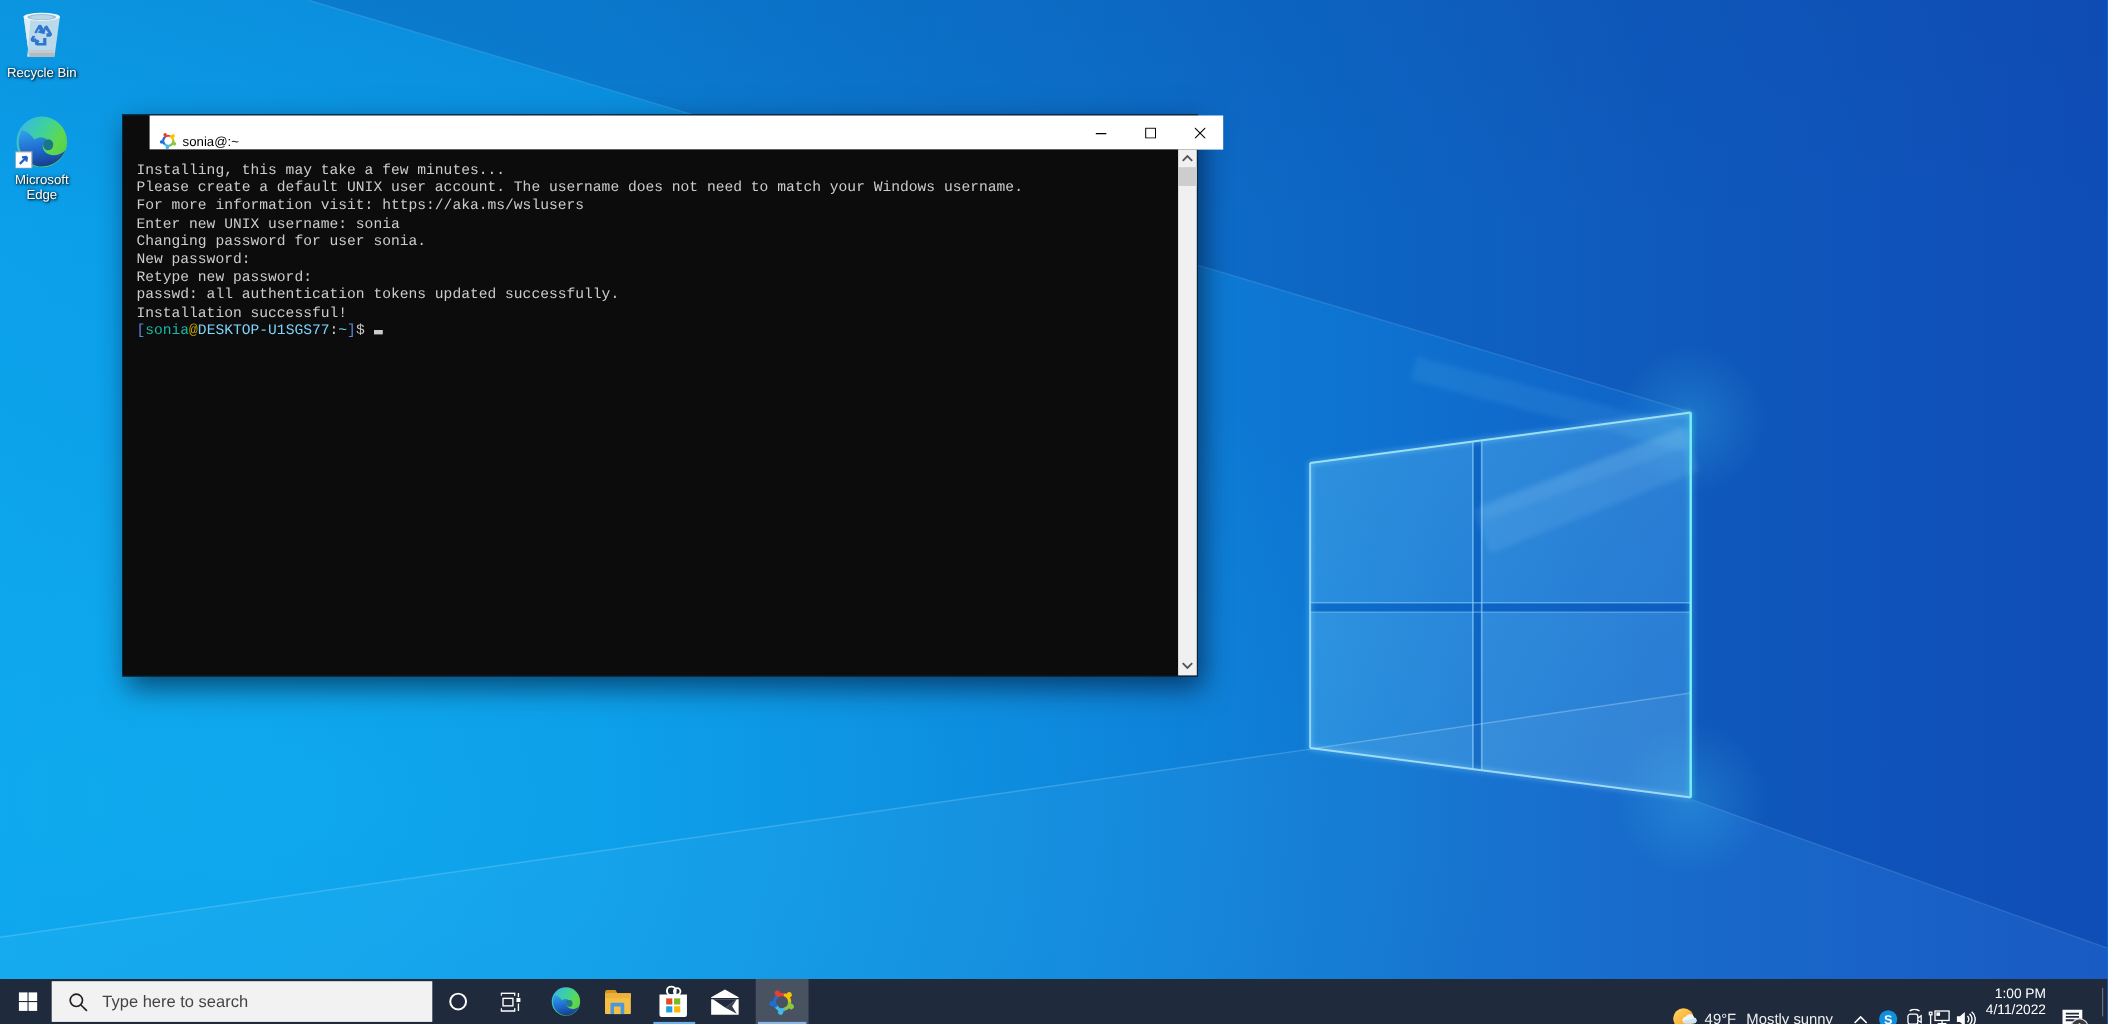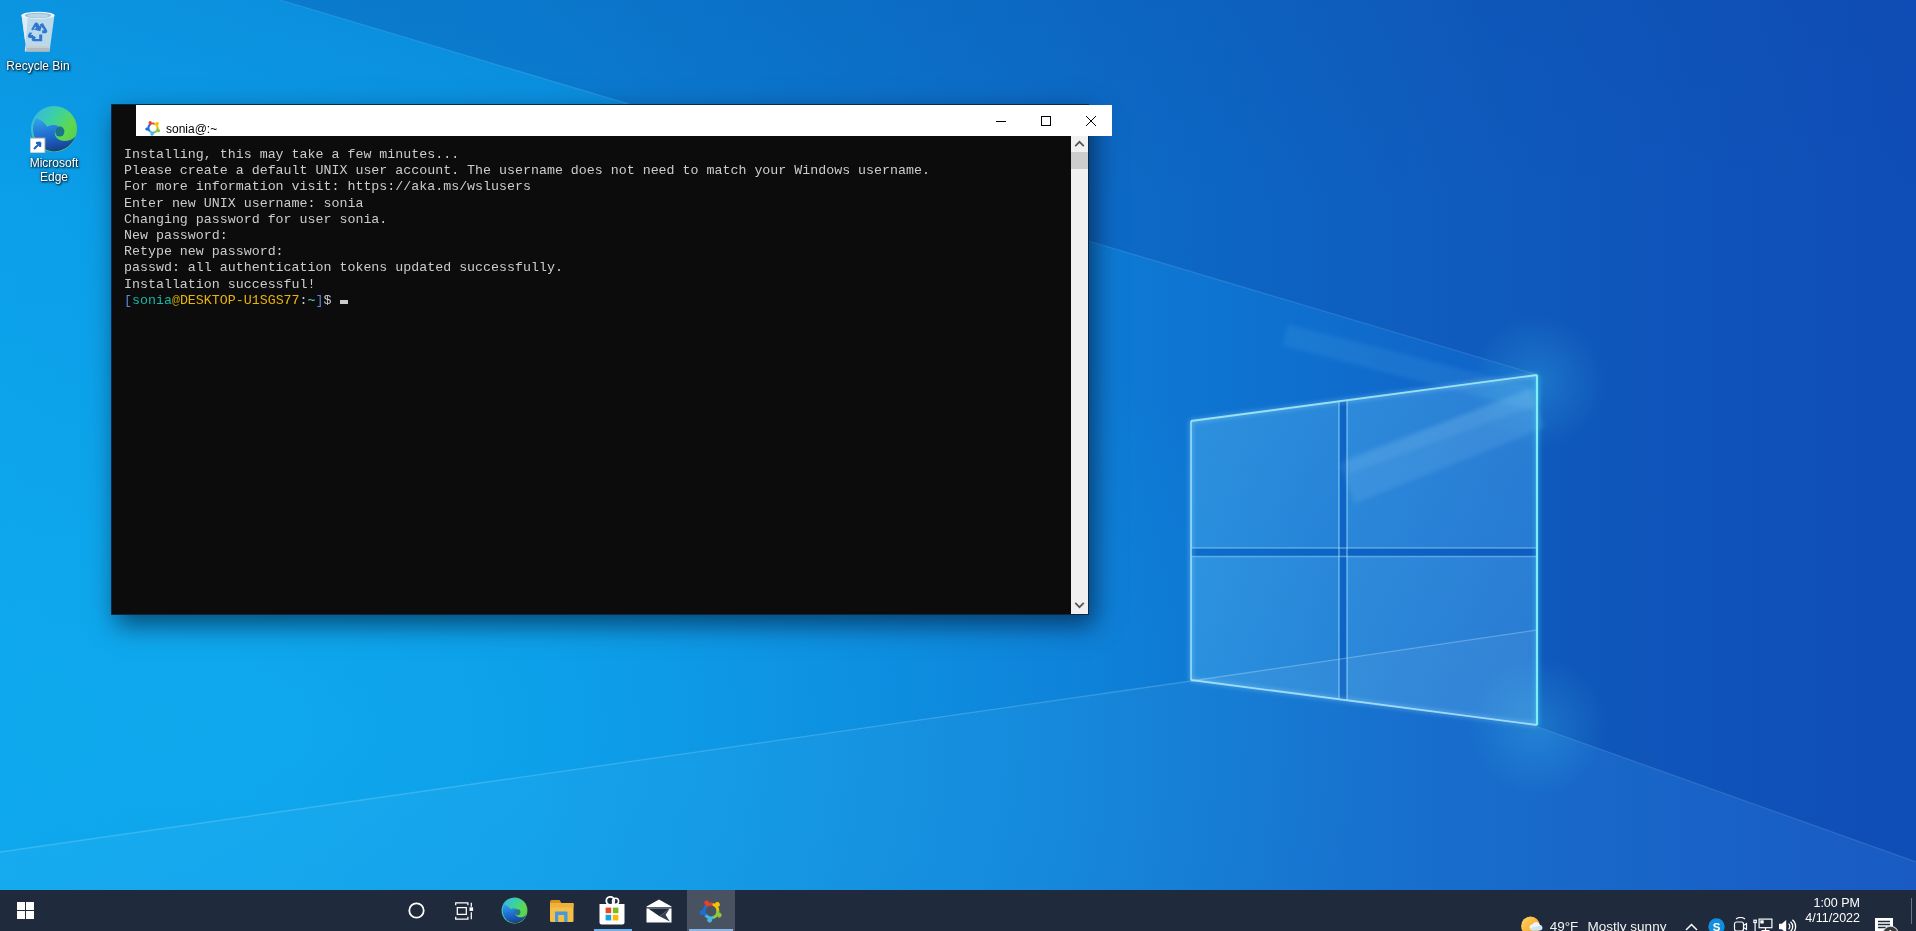--- a/index.html
+++ b/index.html
@@ -119,21 +119,21 @@
     <g fill="#3076ce">
       <path d="M13.2,20.5 l3.4,-6 a2,2 0 0 1 3.4,0 l1.5,2.6 l2.6,-1.5 l-1.8,6.6 l-6.6,-1.8 l2.5,-1.4 l-0.9,-1.6 l-2.3,4.1 z"></path>
       <path d="M21.8,15.6 l2.9,-1.7 l4.3,7.4 a2,2 0 0 1 -1.7,3 l-3.1,0 l0,-3 l2.1,0 z"></path>
       <path d="M24.2,25.5 l0,6.8 l-8.6,0 a2,2 0 0 1 -1.7,-3 l1.5,-2.6 l2.6,1.5 l-1.1,1.9 l4.3,0 l0,-4.6 z"></path>
       <path d="M13.2,26.2 l2.6,-1.5 l-4,2.3 z"></path>
       <path d="M11.6,23.4 l-1.5,2.7 a2,2 0 0 0 1.7,3 l3.2,0 l0,-3 l-2.2,0 l1.4,-2.4 z"></path>
     </g>
   </svg>
   <div style="margin-top:4px;">Recycle Bin</div>
 </div>
-<div class="deskicon" style="left:16px; top:105px; width:76px;">
+<div class="deskicon" style="left:0; top:105px; width:76px;">
   <svg width="48" height="48" viewBox="0 0 48 48" style="display:block;margin:0 auto;">
     <defs>
       <linearGradient id="eg1" x1="0.1" y1="0" x2="1" y2="0.6">
         <stop offset="0" stop-color="#3bb4ec"></stop>
         <stop offset="0.45" stop-color="#3cd29e"></stop>
         <stop offset="0.8" stop-color="#5fd84f"></stop>
         <stop offset="1" stop-color="#58d04c"></stop>
       </linearGradient>
       <linearGradient id="eg2" x1="0.35" y1="0" x2="0.6" y2="1">
         <stop offset="0" stop-color="#2f9de8"></stop>
@@ -193,40 +193,47 @@
   </div>
   <div id="console"><div style="margin-top:-1px;">Installing, this may take a few minutes...
 Please create a default UNIX user account. The username does not need to match your Windows username.
 For more information visit: https://aka.ms/wslusers
 Enter new UNIX username: sonia
 Changing password for user sonia.
 New password:
 Retype new password:
 passwd: all authentication tokens updated successfully.
 Installation successful!
-<span style="color:#5b87d8">[</span><span style="color:#14b8a6">sonia</span><span style="color:#c19c00">@</span><span style="color:#eab308">DESKTOP-U1SGS77</span>:<span style="color:#61d6d6">~</span><span style="color:#5b87d8">]</span>$ <span style="display:inline-block;width:8px;height:3.5px;background:#ccc;vertical-align:baseline;"></span></div></div>
+<span style="color:#5b87d8">[</span><span style="color:#14b8a6">sonia</span><span style="color:#c19c00">@</span><span style="color:#7dd3fc">DESKTOP-U1SGS77</span>:<span style="color:#61d6d6">~</span><span style="color:#5b87d8">]</span>$ <span style="display:inline-block;width:8px;height:3.5px;background:#ccc;vertical-align:baseline;"></span></div></div>
   <div id="sbar">
     <div class="sarr" style="top:1px;"><svg width="17" height="14" viewBox="0 0 17 14">
           <path d="M4.2,9.2 L8.5,4.8 L12.8,9.2" fill="none" stroke="#555" stroke-width="1.7"></path>
         </svg></div>
     <div id="sthumb"></div>
     <div class="sarr" style="bottom:1px;"><svg width="17" height="14" viewBox="0 0 17 14">
           <path d="M4.2,4.8 L8.5,9.2 L12.8,4.8" fill="none" stroke="#555" stroke-width="1.7"></path>
         </svg></div>
   </div>
 </div>
 
 <div id="taskbar">
   <div class="tbi" style="left:8px; width:34px;">
     <svg width="17" height="17" viewBox="0 0 17 17" fill="#fff">
       <rect x="0" y="0" width="8" height="8"></rect>
         <rect x="9" y="0" width="8" height="8"></rect>
       <rect x="0" y="9" width="8" height="8"></rect>
         <rect x="9" y="9" width="8" height="8"></rect>
     </svg>
+  </div>
+  <div id="search">
+    <svg width="18" height="18" viewBox="0 0 18 18" style="margin-left:15px;">
+      <circle cx="7.4" cy="7.4" r="5.6" fill="none" stroke="#1f1f1f" stroke-width="1.5"></circle>
+      <path d="M11.6,11.6 L17,17" stroke="#1f1f1f" stroke-width="1.5"></path>
+    </svg>
+    <span>Type here to search</span>
   </div>
   <div class="tbi" style="left:399px; width:35px;">
     <svg width="17" height="17" viewBox="0 0 17 17">
         <circle cx="8.5" cy="8.5" r="7.2" fill="none" stroke="#fff" stroke-width="1.8"></circle>
       </svg>
   </div>
   <div class="tbi" style="left:447px; width:35px;">
     <svg width="18.5" height="18" viewBox="0 0 18.5 18" stroke="#fff" fill="none" stroke-width="1.25">
       <path d="M0.7,3.3 L0.7,0.9 L12.9,0.9 L12.9,3.3"></path>
       <path d="M0.7,14.7 L0.7,17.1 L12.9,17.1 L12.9,14.7"></path>

